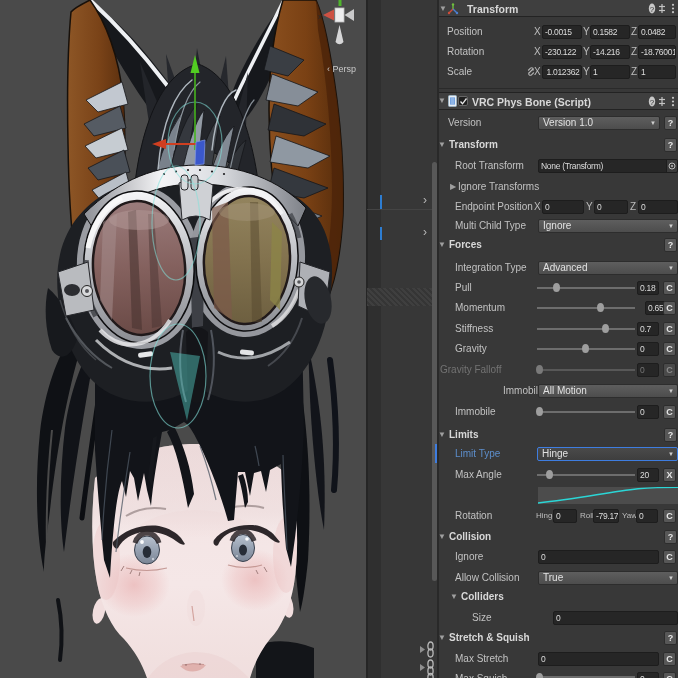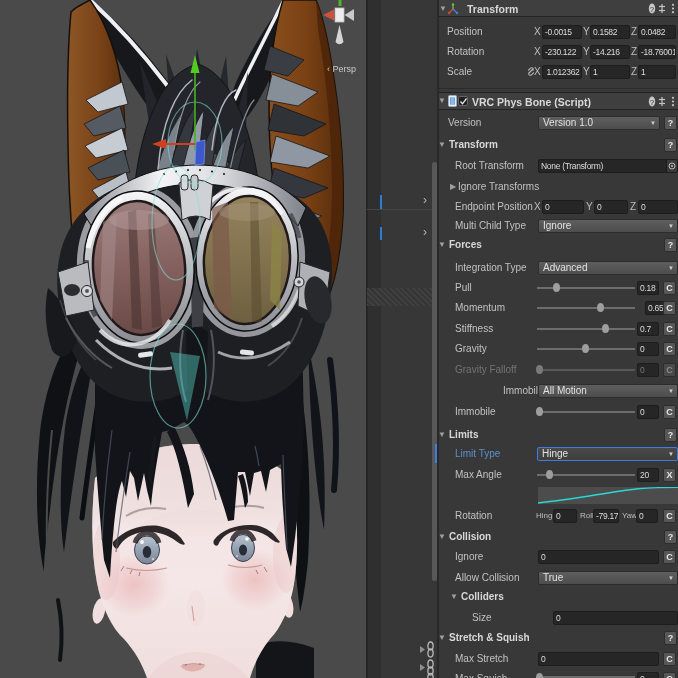--- a/index.html
+++ b/index.html
@@ -419,21 +419,21 @@
 <div class="lb" style="left:455px;top:322px;">Stiffness</div>
 <div class="sl" style="left:537px;top:328px;width:98px;"></div>
     <div class="th" style="left:602px;top:324px;"></div>
 <div class="fld" style="left:637px;top:322px;width:22px;">0.7</div>
 <div class="bt" style="left:663px;top:322px;">C</div>
 <div class="lb" style="left:455px;top:342px;">Gravity</div>
 <div class="sl" style="left:537px;top:348px;width:98px;"></div>
     <div class="th" style="left:582px;top:344px;"></div>
 <div class="fld" style="left:637px;top:342px;width:22px;">0</div>
 <div class="bt" style="left:663px;top:342px;">C</div>
-<div class="lb dis" style="left:455px;top:363px;">Gravity Falloff</div>
+<div class="lb dis" style="left:440px;top:363px;">Gravity Falloff</div>
 <div class="sl" style="left:537px;top:369px;width:98px;background:#585858;"></div>
     <div class="th" style="left:536px;top:365px;background:#7a7a7a;"></div>
 <div class="fld" style="left:637px;top:363px;width:22px;color:#777;">0</div>
 <div class="bt" style="left:663px;top:363px;color:#8a8a8a;background:#4a4a4a;">C</div>
 <div class="lb" style="left:455px;top:384px;margin-left:48px;">Immobile Type</div>
 <div class="dd" style="left:538px;top:384px;width:140px;">All Motion<span class="ar">▼</span></div>
 <div class="lb" style="left:455px;top:405px;">Immobile</div>
 <div class="sl" style="left:537px;top:411px;width:98px;"></div>
     <div class="th" style="left:536px;top:407px;"></div>
 <div class="fld" style="left:637px;top:405px;width:22px;">0</div>

